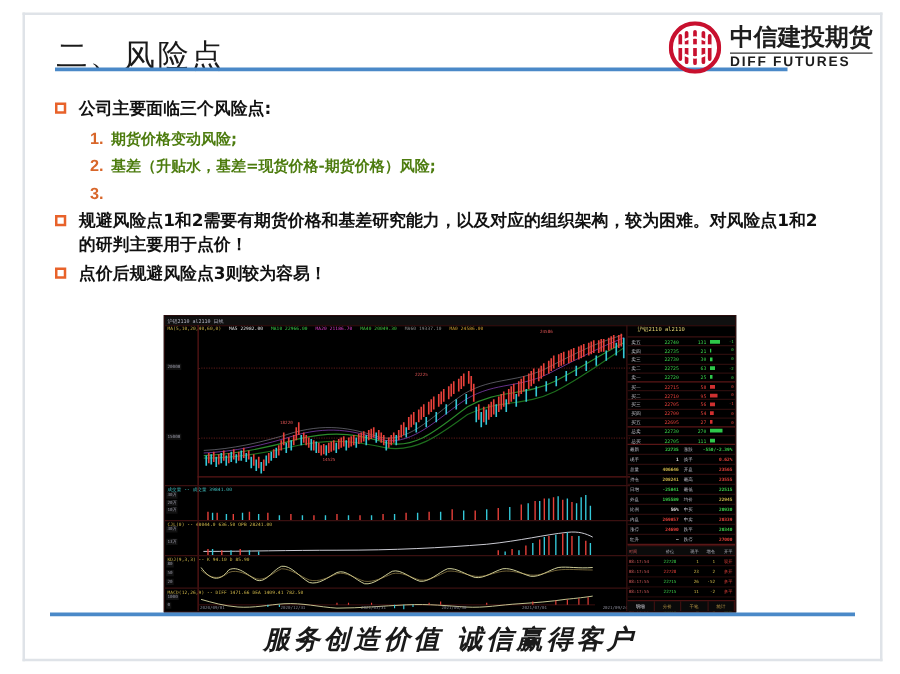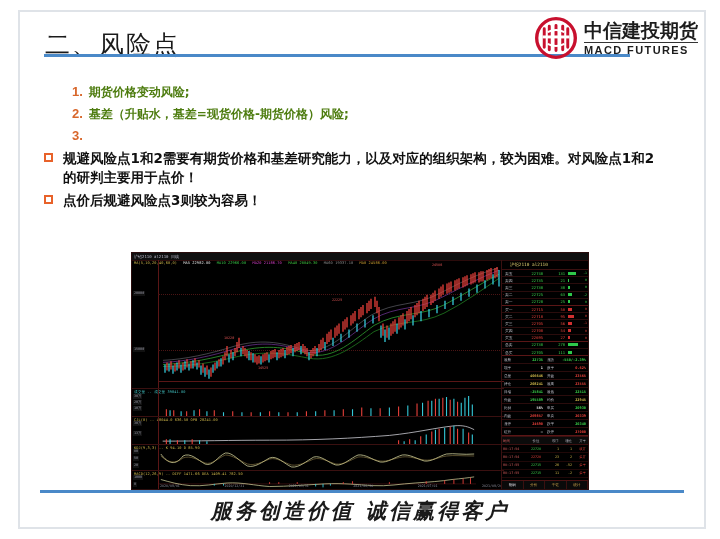--- a/index.html
+++ b/index.html
@@ -180,26 +180,30 @@
     <svg class="logo-mark" viewBox="0 0 100 100">
       <circle cx="50" cy="50" r="46" fill="none" stroke="#c8102e" stroke-width="8"></circle>
       <path d="M22 28 L22 72 M34 22 L34 78 M50 20 L50 80 M66 22 L66 78 M78 28 L78 72" stroke="#c8102e" stroke-width="7" fill="none" stroke-linecap="round"></path>
       <rect x="18" y="44" width="64" height="7" fill="#ffffff"></rect>
       <path d="M30 36 Q50 26 70 36" stroke="#ffffff" stroke-width="5" fill="none"></path>
       <path d="M30 64 Q50 74 70 64" stroke="#ffffff" stroke-width="5" fill="none"></path>
     </svg>
     <div class="logo-text">
       <div class="logo-cn">中信建投期货</div>
       <div class="logo-rule"></div>
-      <div class="logo-en">MACD  FUTURES</div>
+      <div class="logo-en">DIFF  FUTURES</div>
     </div>
   </div>
 
   <div class="body">
 
+    <div class="blt">
+      <div class="blt-sq"></div>
+      <div class="blt-tx">公司主要面临三个风险点:</div>
+    </div>
 
     <div class="num-item">
       <span class="num-n">1.</span>
       <span class="num-tx">期货价格变动风险;</span>
     </div>
     <div class="num-item">
       <span class="num-n">2.</span>
       <span class="num-tx">基差（升贴水，基差=现货价格-期货价格）风险;</span>
     </div>
     <div class="num-item">

